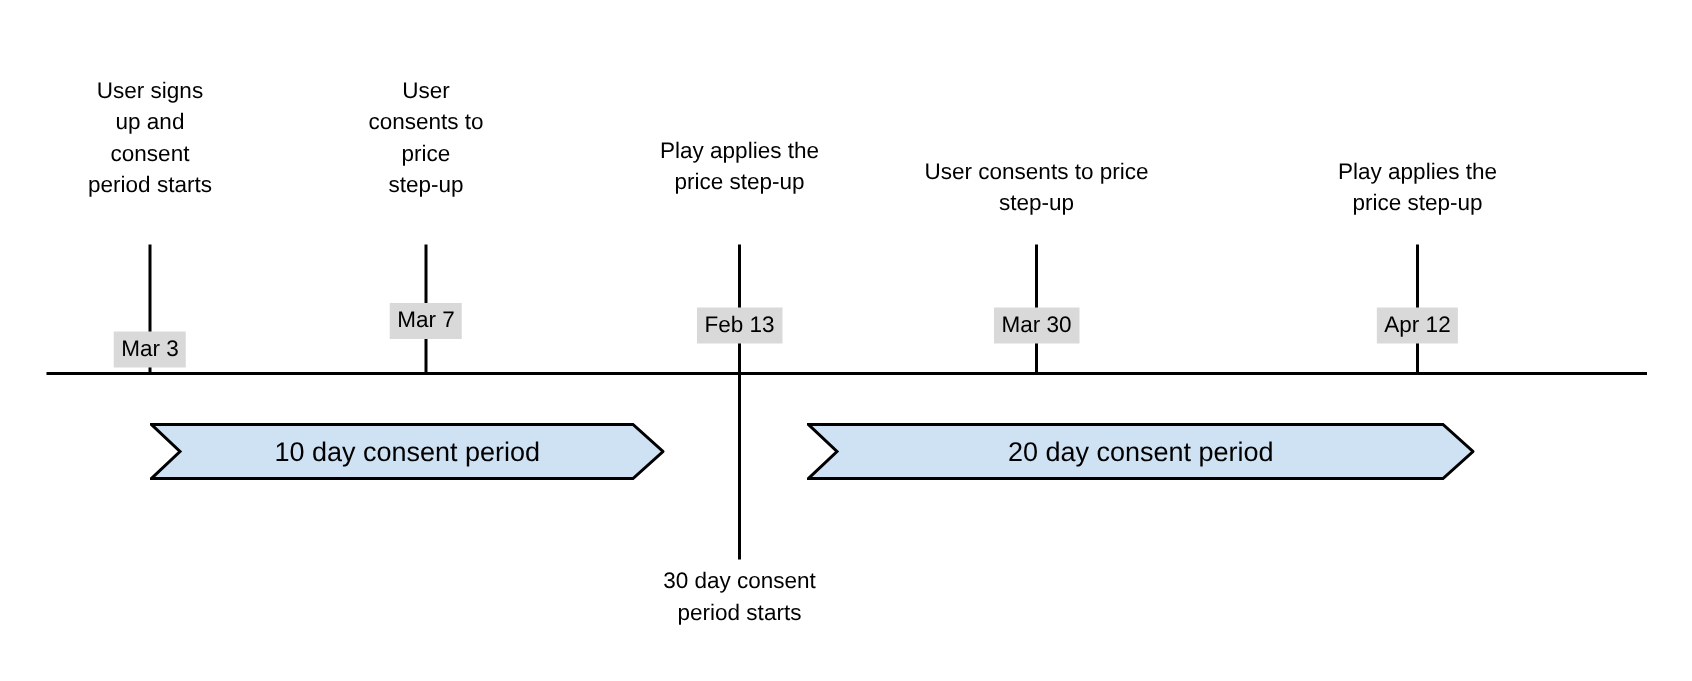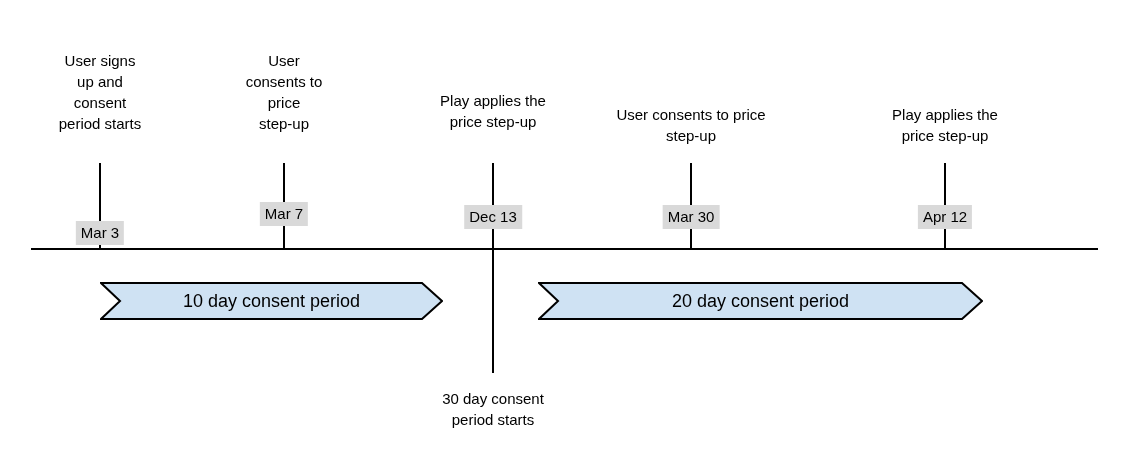--- a/index.html
+++ b/index.html
@@ -82,21 +82,20 @@
   }
   .callout-text {
     position: absolute;
     left: 493px;
     top: 377px;
     transform: translateX(-50%);
     text-align: center;
     white-space: pre-line;
     font-size: 15px;
     line-height: 21px;
-    margin-top: 11px;
   }
 </style>
 </head>
 <body>
 
 <div class="canvas">
 
   <div class="baseline"></div>
 
   <div class="event-label" style="left:100px; top:50px;">User signs
@@ -109,21 +108,21 @@
   <div class="event-label" style="left:284px; top:50px;">User
 consents to
 price
 step-up</div>
   <div class="tick" style="left:284px; top:163px; height:87px;"></div>
   <div class="date-chip" style="left:284px; top:202px;">Mar 7</div>
 
   <div class="event-label" style="left:493px; top:90px;">Play applies the
 price step-up</div>
   <div class="tick" style="left:493px; top:163px; height:87px;"></div>
-  <div class="date-chip" style="left:493px; top:205px;">Dec 13</div>
+  <div class="date-chip" style="left:493px; top:205px;">Feb 13</div>
 
   <div class="event-label" style="left:691px; top:104px;">User consents to price
 step-up</div>
   <div class="tick" style="left:691px; top:163px; height:87px;"></div>
   <div class="date-chip" style="left:691px; top:205px;">Mar 30</div>
 
   <div class="event-label" style="left:945px; top:104px;">Play applies the
 price step-up</div>
   <div class="tick" style="left:945px; top:163px; height:87px;"></div>
   <div class="date-chip" style="left:945px; top:205px;">Apr 12</div>

